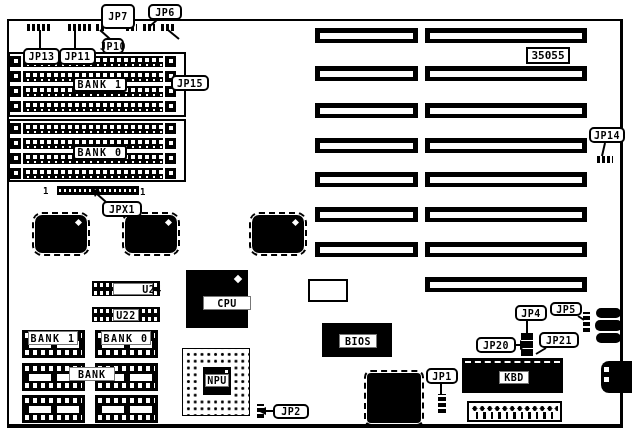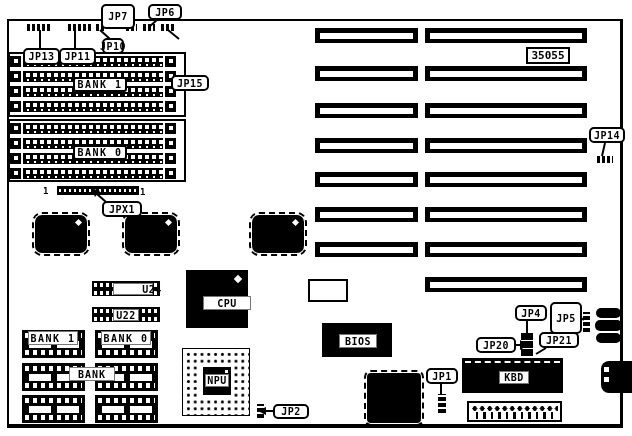--- a/index.html
+++ b/index.html
@@ -210,21 +210,21 @@
 
 <div class="abs blackchip kbdchip" style="left:462px;top:358px;width:101px;height:35px;"></div>
 <div class="abs chiplbl" style="left:499px;top:371px;width:30px;height:13px;">KBD</div>
 
 <div class="abs pwr" style="left:467px;top:401px;width:95px;height:21px;">
   <div class="pwr-circles"></div>
   <div class="pwr-squares"></div>
 </div>
 
 <div class="abs jplbl" style="left:515px;top:305px;width:32px;height:16px;">JP4</div>
-<div class="abs jplbl" style="left:550px;top:302px;width:32px;height:32px;">JP5</div>
+<div class="abs jplbl" style="left:550px;top:302px;width:32px;height:14px;">JP5</div>
 <div class="abs jplbl" style="left:476px;top:337px;width:40px;height:16px;">JP20</div>
 <div class="abs jplbl" style="left:539px;top:332px;width:40px;height:16px;">JP21</div>
 <div class="abs" style="left:521px;top:333px;width:12px;height:23px;background:#000;background-image:repeating-linear-gradient(0deg,#000 0 7px,#fff 7px 8px),linear-gradient(90deg,#fff 0 2px,rgba(0,0,0,0) 2px);"></div>
 <div class="abs jmp-v" style="left:583px;top:312px;width:7px;height:20px;"></div>
 
 <div class="abs" style="left:595px;top:308px;width:27px;height:36px;">
   <div class="abs dinbar" style="left:1px;top:0;width:25px;height:10px;"></div>
   <div class="abs dinbar" style="left:0;top:12px;width:27px;height:11px;"></div>
   <div class="abs dinbar" style="left:1px;top:25px;width:25px;height:10px;"></div>
 </div>

